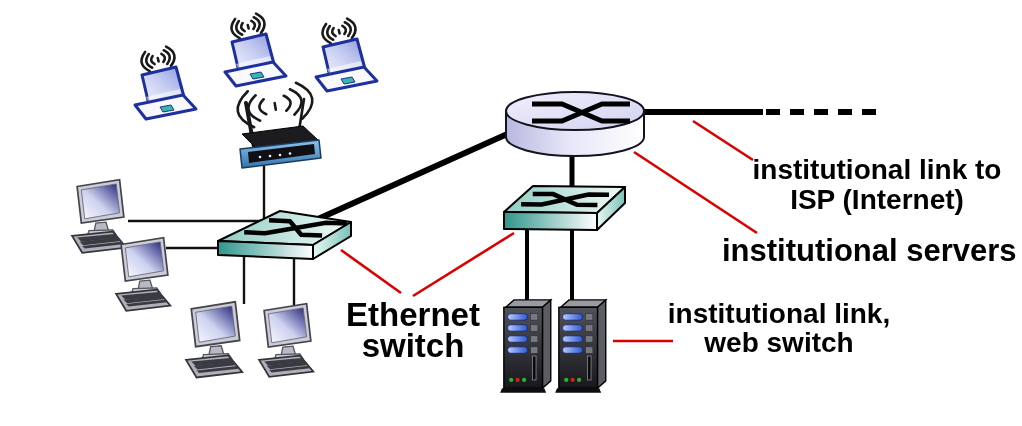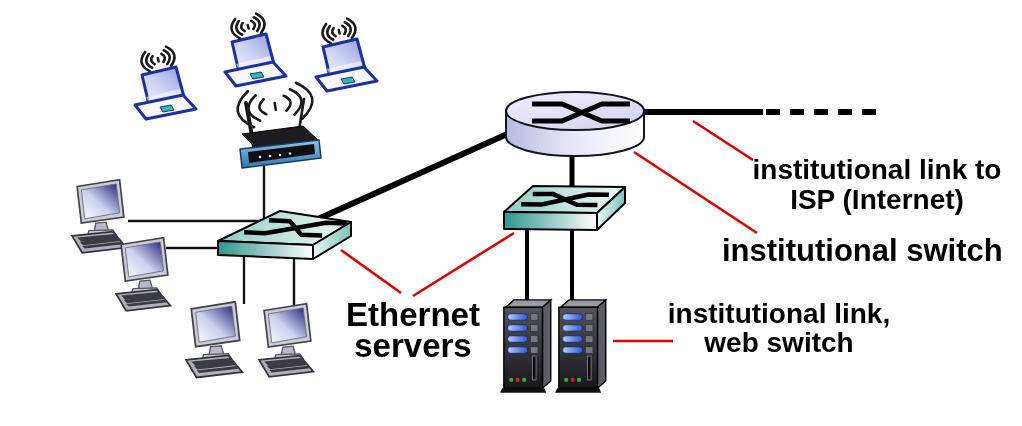--- a/index.html
+++ b/index.html
@@ -191,24 +191,24 @@
     <line x1="618" y1="152" x2="741" y2="233"></line>
     <line x1="597" y1="341" x2="657" y2="341"></line>
   </g>
 </svg>
 
 <div class="lbl" id="lbl-isp">
   <span>institutional link to</span>
   <span>ISP (Internet)</span>
 </div>
 
-<div class="lbl" id="lbl-router">institutional switch</div>
+<div class="lbl" id="lbl-router">institutional servers</div>
 
 <div class="lbl" id="lbl-eth">
   <span>Ethernet</span>
-  <span>servers</span>
+  <span>switch</span>
 </div>
 
 <div class="lbl" id="lbl-srv">
   <span>institutional link,</span>
   <span>web switch</span>
 </div>
 </div>
 
 </body></html>

